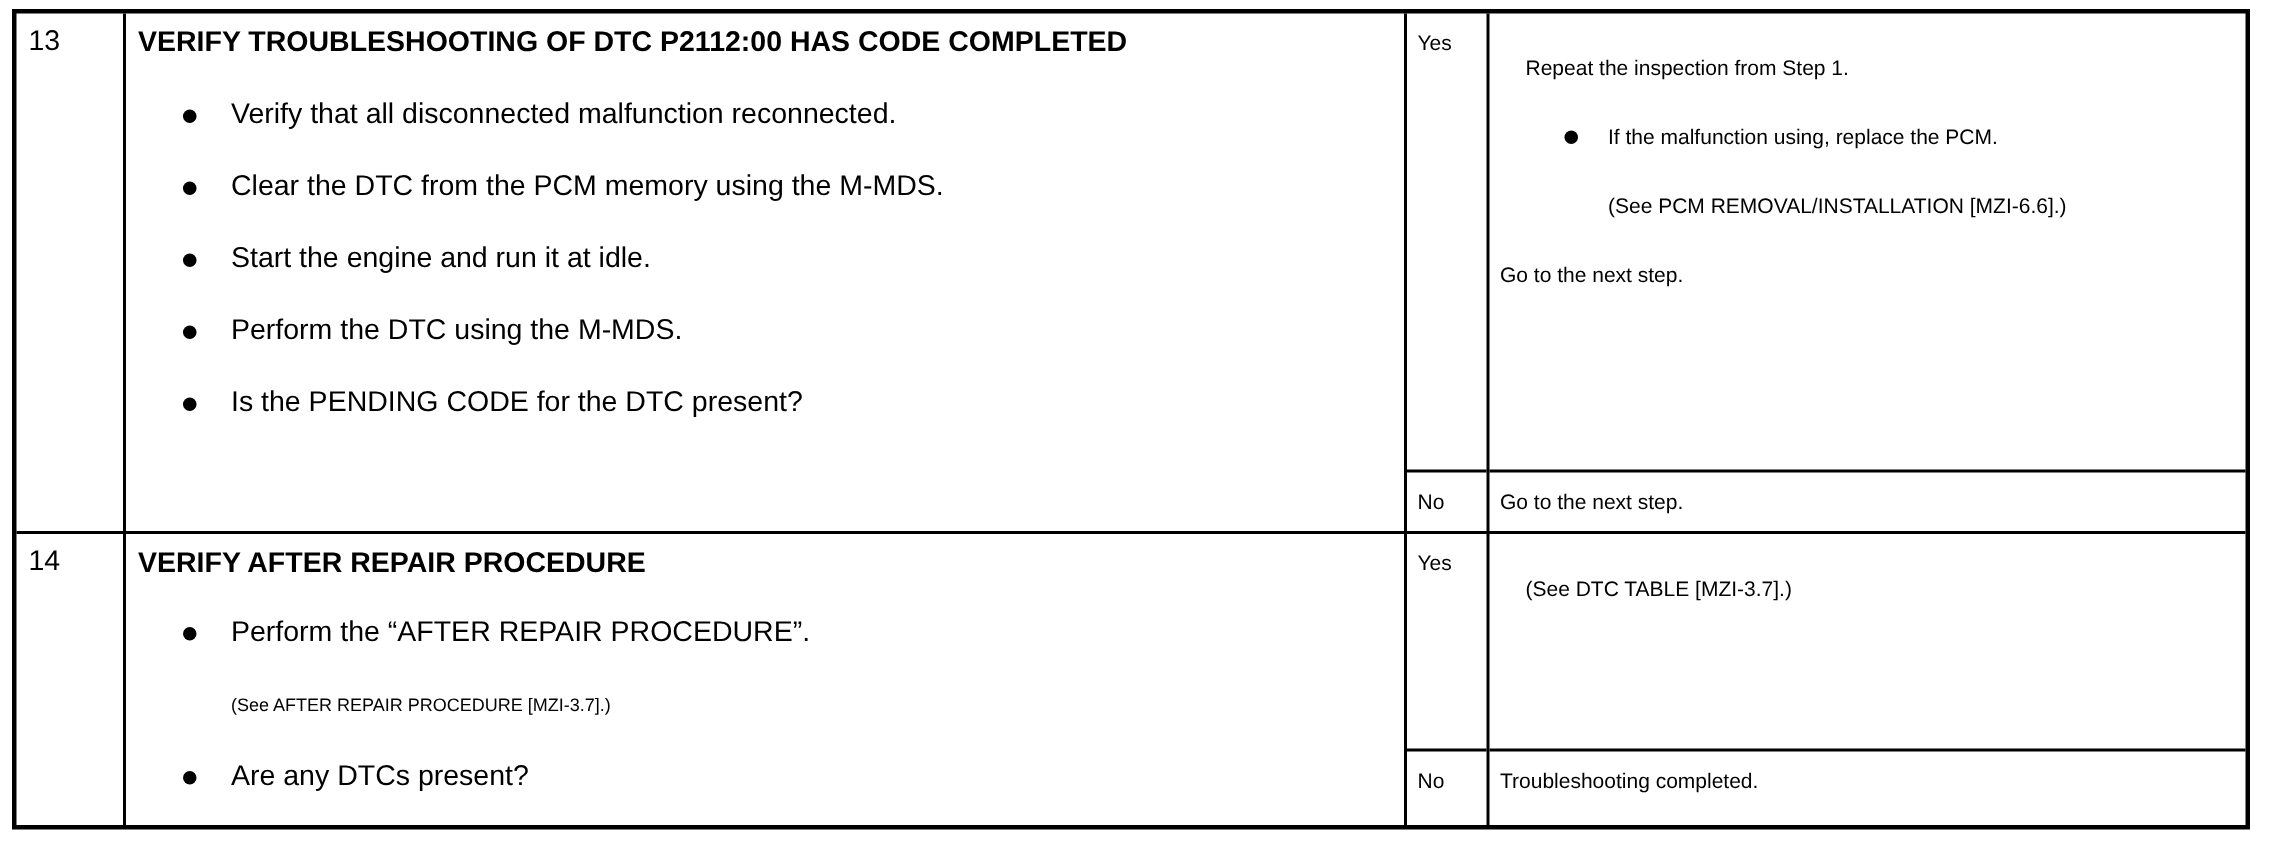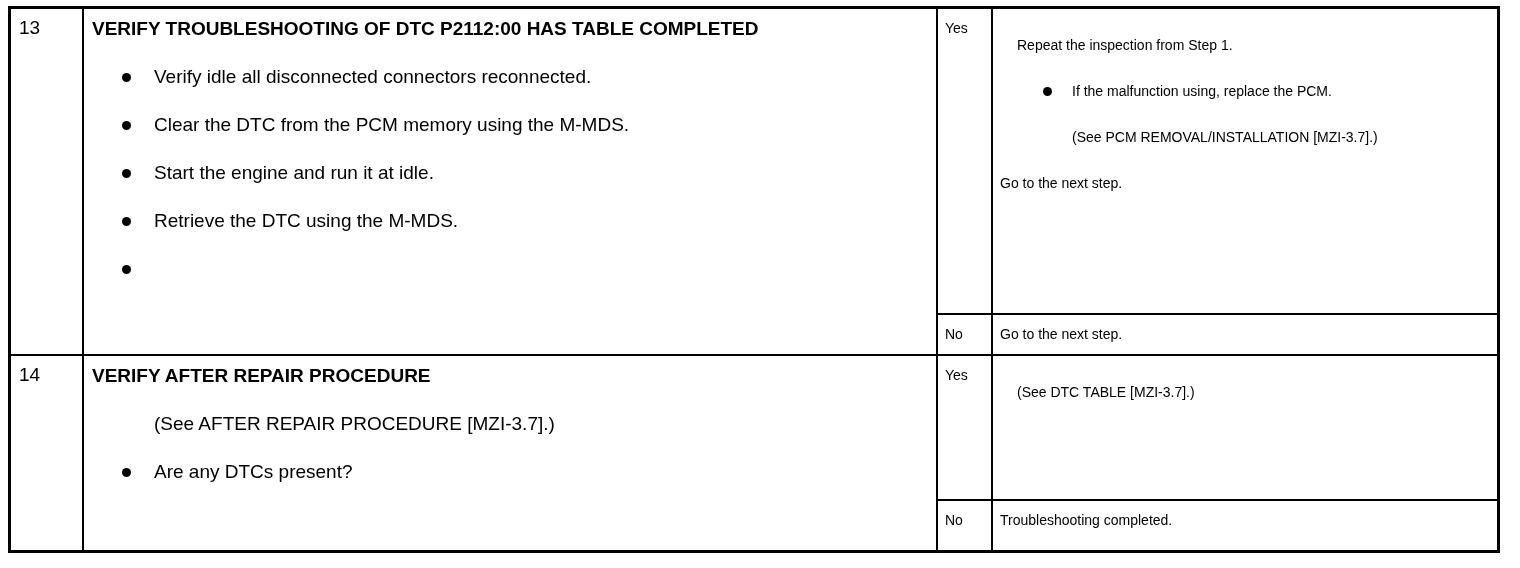--- a/index.html
+++ b/index.html
@@ -95,21 +95,21 @@
   .bullet-list li .dot {
     position: absolute;
     left: 30px;
     top: 8px;
     width: 9px;
     height: 9px;
     background: #000000;
     border-radius: 50%;
   }
   .note-line {
-    font-size: 19px;
+    font-size: 12px;
     line-height: 24px;
     padding-left: 62px;
     margin-top: 24px;
   }
 
   
   .col-answers {
     width: 55px;
     flex: 0 0 55px;
     box-sizing: border-box;
@@ -178,74 +178,81 @@
 
   <div class="ts-table">
 
     <div class="ts-row row-13">
 
       <div class="col-step">
         <div class="step-num">13</div>
       </div>
 
       <div class="col-content">
-        <div class="content-title">VERIFY TROUBLESHOOTING OF DTC P2112:00 HAS TABLE COMPLETED</div>
+        <div class="content-title">VERIFY TROUBLESHOOTING OF DTC P2112:00 HAS CODE COMPLETED</div>
         <ul class="bullet-list">
           <li>
             <span class="dot"></span>
-            <span>Verify idle all disconnected connectors reconnected.</span>
+            <span>Verify that all disconnected malfunction reconnected.</span>
           </li>
           <li>
             <span class="dot"></span>
             <span>Clear the DTC from the PCM memory using the M-MDS.</span>
           </li>
           <li>
             <span class="dot"></span>
             <span>Start the engine and run it at idle.</span>
           </li>
           <li>
             <span class="dot"></span>
-            <span>Retrieve the DTC using the M-MDS.</span>
-          </li>
-          <li>
-            <span class="dot"></span>
+            <span>Perform the DTC using the M-MDS.</span>
+          </li>
+          <li>
+            <span class="dot"></span>
+            <span>Is the PENDING CODE for the DTC present?</span>
           </li>
         </ul>
       </div>
 
       <div class="col-answers">
         <div class="ans-cell r13-yes">Yes</div>
         <div class="ans-cell r13-no">No</div>
       </div>
 
       <div class="col-actions">
         <div class="act-cell r13-yes">
           <div class="act-line">Repeat the inspection from Step 1.</div>
           <ul class="act-sub">
             <li>
               <span class="dot"></span>
               <span>If the malfunction using, replace the PCM.</span>
             </li>
           </ul>
-          <div class="act-ref">(See PCM REMOVAL/INSTALLATION [MZI-3.7].)</div>
+          <div class="act-ref">(See PCM REMOVAL/INSTALLATION [MZI-6.6].)</div>
           <div class="act-tail">Go to the next step.</div>
         </div>
         <div class="act-cell r13-no">Go to the next step.</div>
       </div>
 
     </div>
 
     <div class="ts-row row-14">
 
       <div class="col-step">
         <div class="step-num">14</div>
       </div>
 
       <div class="col-content">
         <div class="content-title">VERIFY AFTER REPAIR PROCEDURE</div>
+        <ul class="bullet-list">
+          <li class="tight">
+            <span class="dot"></span>
+            <span>Perform the “AFTER REPAIR PROCEDURE”.</span>
+          </li>
+        </ul>
         <div class="note-line">(See AFTER REPAIR PROCEDURE [MZI-3.7].)</div>
         <ul class="bullet-list">
           <li>
             <span class="dot"></span>
             <span>Are any DTCs present?</span>
           </li>
         </ul>
       </div>
 
       <div class="col-answers">

